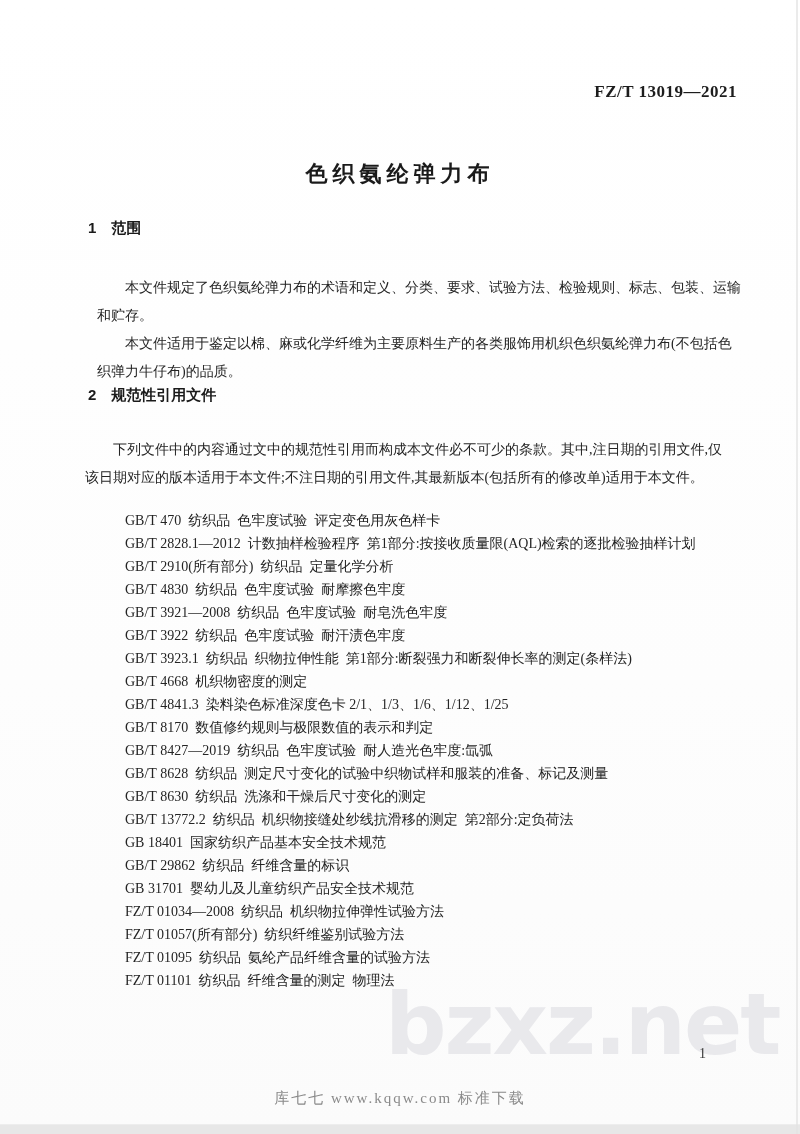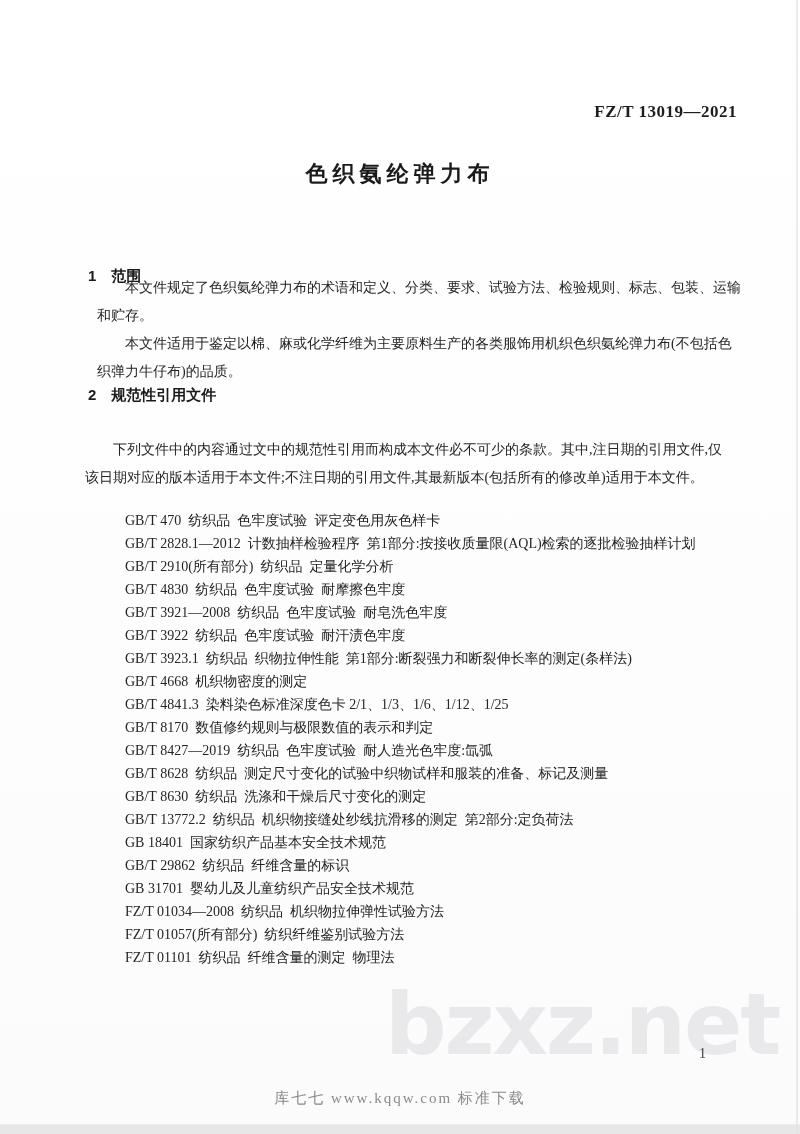--- a/index.html
+++ b/index.html
@@ -8,35 +8,35 @@
     background:#fdfdfd;
     font-family:"Liberation Serif", serif;
     color:#2b2b2b;
     overflow:hidden;
     position:relative;
   }
   .page{position:absolute;inset:0;background:linear-gradient(180deg,#ffffff 0%,#fdfdfd 60%,#fbfbfb 100%);}
   .doc-number{
     position:absolute;top:82px;right:63px;
     font-family:"Liberation Serif", serif;
-    font-weight:bold;font-size:17px;letter-spacing:0.5px;color:#1d1d1d;margin-top:20px;
+    font-weight:bold;font-size:17px;letter-spacing:0.5px;color:#1d1d1d;
   }
   .title{
     position:absolute;top:150px;left:0;right:0;margin:9px;
     text-align:center;
     font-family:"Liberation Sans", sans-serif;
     font-weight:bold;font-size:22px;letter-spacing:5px;color:#1a1a1a;
   }
   .section-heading{
     position:absolute;left:88px;
     font-family:"Liberation Sans", sans-serif;
     font-weight:bold;font-size:15px;color:#1a1a1a;
   }
   .section-heading .sec-num{display:inline-block;margin-right:15px;}
-  .s1{top:219px;margin-top:48px;}
+  .s1{top:219px;}
   .s2{top:386px;}
   .body-block{position:absolute;left:85px;margin:12px;}
   .s1-body{top:262px;width:645px;}
   .para{
     margin:0;text-indent:2em;
     font-size:14px;line-height:28px;
     white-space:pre-wrap;color:#242424;
   }
   .intro{top:436px;width:645px;}
   .references{top:497px;width:600px;}
@@ -113,20 +113,21 @@
         <p class="ref">GB/T 8170  数值修约规则与极限数值的表示和判定</p>
         <p class="ref">GB/T 8427—2019  纺织品  色牢度试验  耐人造光色牢度:氙弧</p>
         <p class="ref">GB/T 8628  纺织品  测定尺寸变化的试验中织物试样和服装的准备、标记及测量</p>
         <p class="ref">GB/T 8630  纺织品  洗涤和干燥后尺寸变化的测定</p>
         <p class="ref">GB/T 13772.2  纺织品  机织物接缝处纱线抗滑移的测定  第2部分:定负荷法</p>
         <p class="ref">GB 18401  国家纺织产品基本安全技术规范</p>
         <p class="ref">GB/T 29862  纺织品  纤维含量的标识</p>
         <p class="ref">GB 31701  婴幼儿及儿童纺织产品安全技术规范</p>
         <p class="ref">FZ/T 01034—2008  纺织品  机织物拉伸弹性试验方法</p>
         <p class="ref">FZ/T 01057(所有部分)  纺织纤维鉴别试验方法</p>
+        <p class="ref">FZ/T 01095  纺织品  氨纶产品纤维含量的试验方法</p>
         <p class="ref">FZ/T 01101  纺织品  纤维含量的测定  物理法</p>
       </div>
 
     <div class="page-number">1</div>
 
   </div>
 
   <div class="footer">库七七 www.kqqw.com 标准下载</div>
 
   <div class="bottom-strip"></div>

